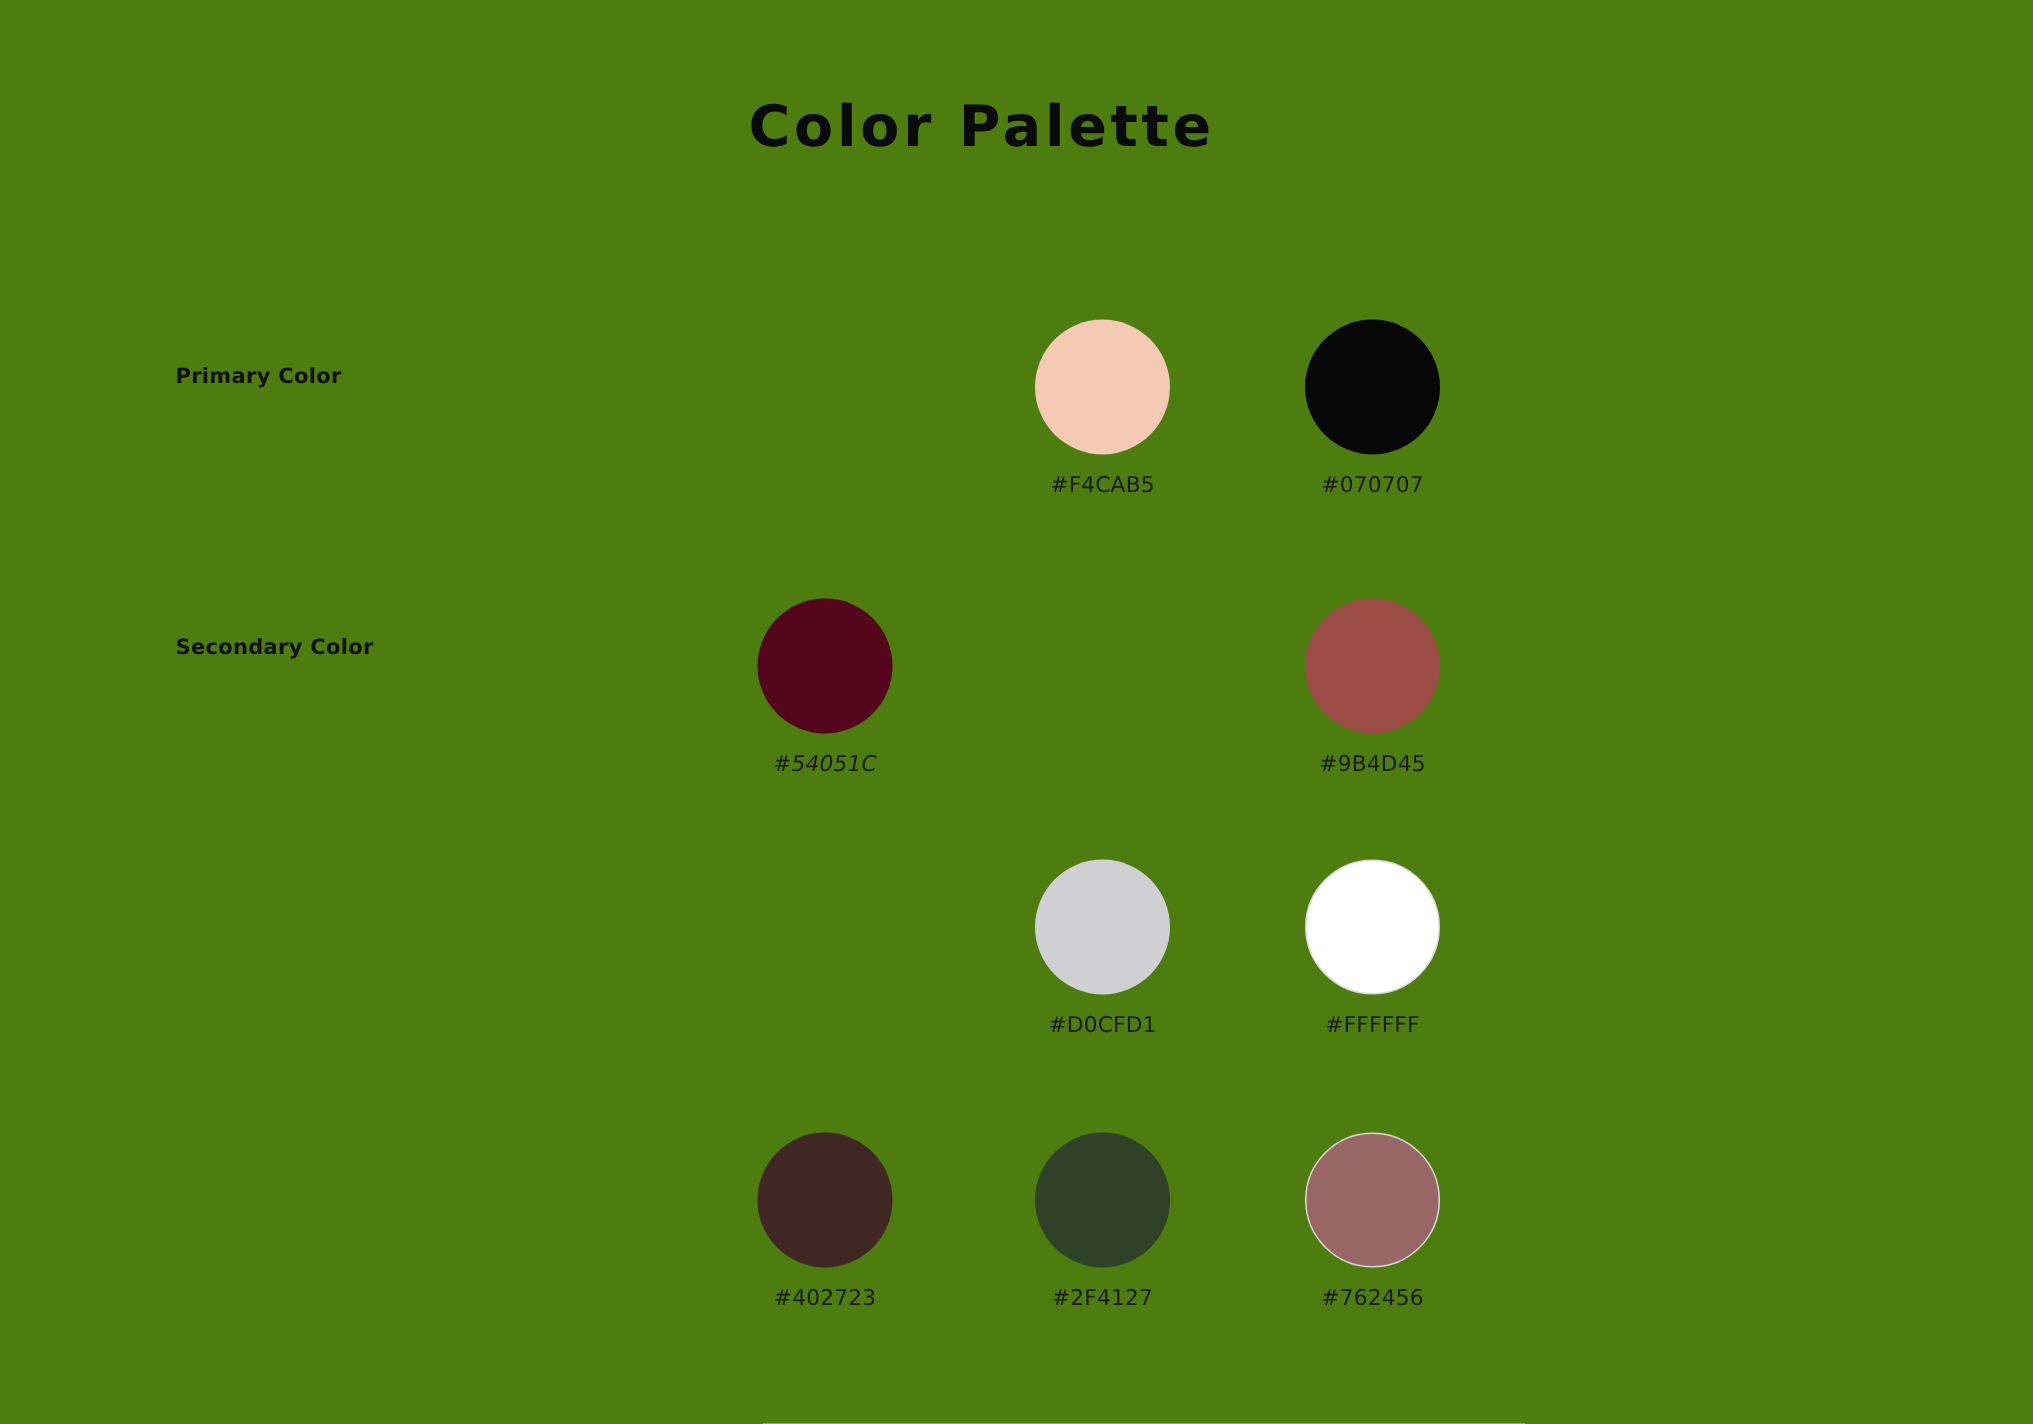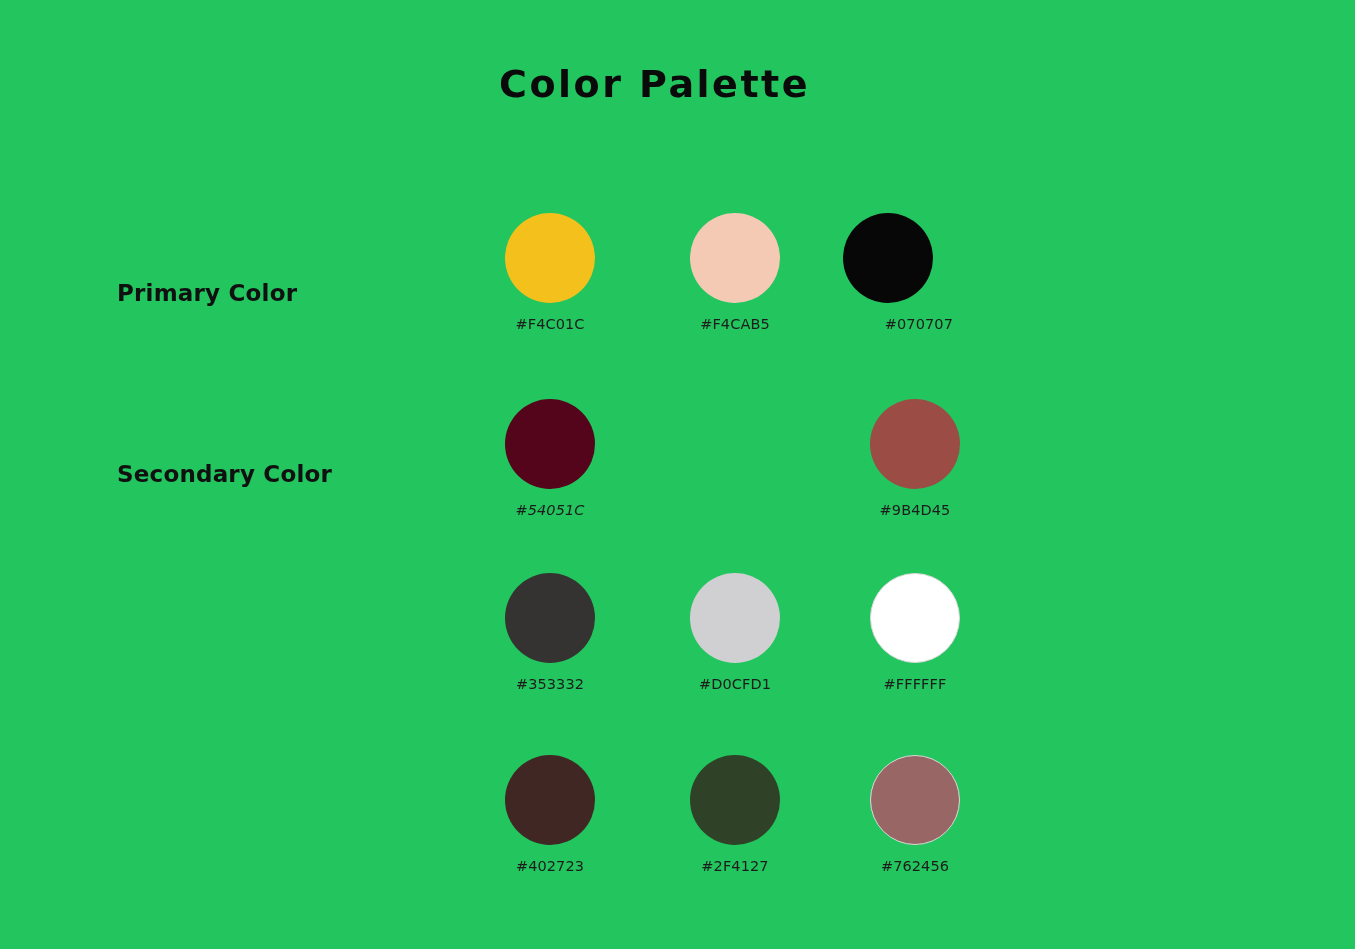--- a/index.html
+++ b/index.html
@@ -12,21 +12,21 @@
     height: 949px;
     position: relative;
     overflow: hidden;
     font-family: "DejaVu Sans", sans-serif;
     -webkit-font-smoothing: antialiased;
   }
 
   #page {
     position: absolute;
     inset: 0;
-    background: #22c55e;
+    background: #4d7c0f;
   }
 
   
   .title {
     position: absolute;
     left: 0;
     top: 62px;
     width: 1355px;
     text-align: center;
     font-family: "DejaVu Sans", sans-serif;
@@ -36,26 +36,25 @@
     color: #0a0a0a;
     white-space: nowrap;
     transform: translateX(-23px);
   }
 
   
   .section-label {
     position: absolute;
     left: 117px;
     font-family: "DejaVu Sans", sans-serif;
-    font-size: 23px;
+    font-size: 14px;
     font-weight: 700;
     letter-spacing: 0.2px;
     color: #101010;
     white-space: nowrap;
-    margin-top: 37px;
   }
   .section-label.primary   { top: 243px; }
   .section-label.secondary { top: 424px; }
 
   
   .swatch-grid {
     position: absolute;
     left: 0;
     top: 0;
     width: 1355px;
@@ -92,43 +91,35 @@
 
 <div id="page">
 
   <div class="title">Color Palette</div>
 
   <div class="section-label primary">Primary Color</div>
 
   <div class="section-label secondary">Secondary Color</div>
 
   <div class="swatch-grid" id="swatch-grid">
-      <div class="swatch" style="left: 550px; top: 213px;">
-        <div class="dot" style="background: rgb(244, 192, 28);"></div>
-        <div class="hex">#F4C01C</div>
-      </div>
       <div class="swatch" style="left: 735px; top: 213px;">
         <div class="dot" style="background: rgb(244, 202, 181);"></div>
         <div class="hex">#F4CAB5</div>
       </div>
-      <div class="swatch" style="left: 888px; top: 213px; text-align: right;">
+      <div class="swatch" style="left: 915px; top: 213px;">
         <div class="dot" style="background: rgb(7, 7, 7);"></div>
         <div class="hex">#070707</div>
       </div>
       <div class="swatch" style="left: 550px; top: 399px; font-style: italic;">
         <div class="dot" style="background: rgb(84, 5, 28);"></div>
         <div class="hex">#54051C</div>
       </div>
       <div class="swatch" style="left: 915px; top: 399px; text-align: center;">
         <div class="dot" style="background: rgb(155, 77, 69);"></div>
         <div class="hex">#9B4D45</div>
-      </div>
-      <div class="swatch" style="left: 550px; top: 573px;">
-        <div class="dot" style="background: rgb(53, 51, 50);"></div>
-        <div class="hex">#353332</div>
       </div>
       <div class="swatch" style="left: 735px; top: 573px;">
         <div class="dot" style="background: rgb(208, 207, 209);"></div>
         <div class="hex">#D0CFD1</div>
       </div>
       <div class="swatch" style="left: 915px; top: 573px;">
         <div class="dot bordered" style="background: rgb(255, 255, 255);"></div>
         <div class="hex">#FFFFFF</div>
       </div>
       <div class="swatch" style="left: 550px; top: 755px;">

